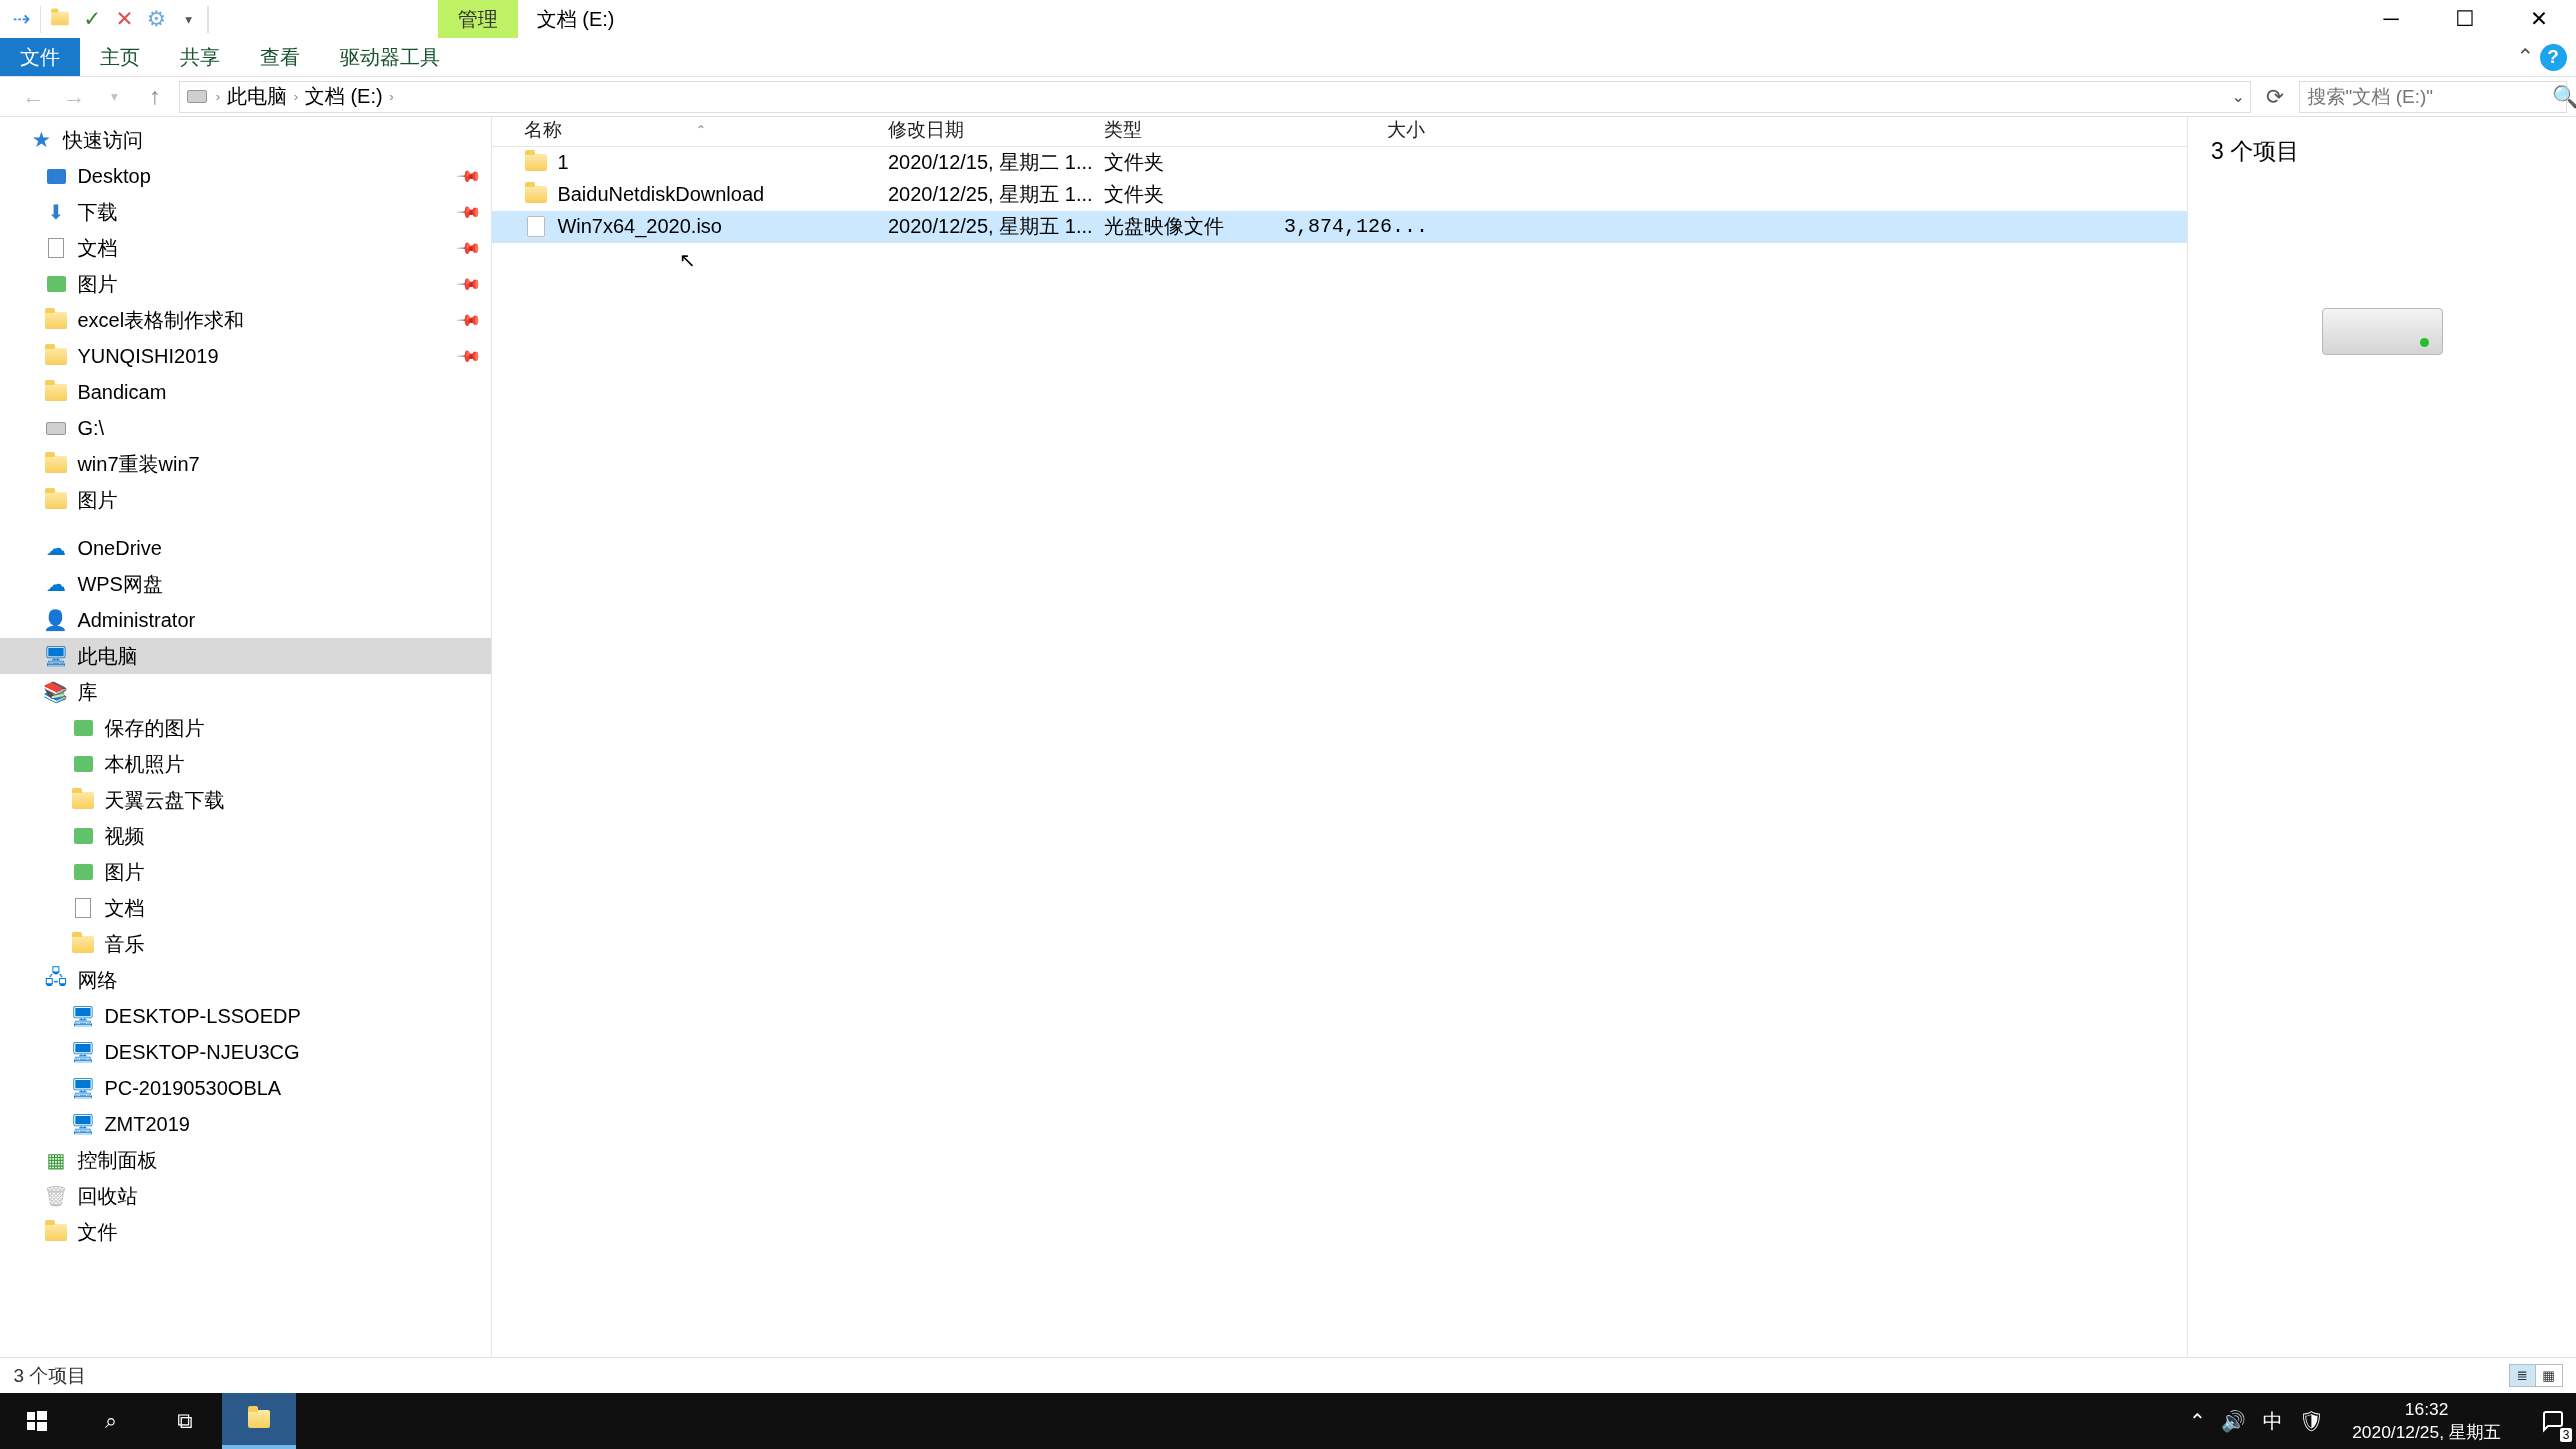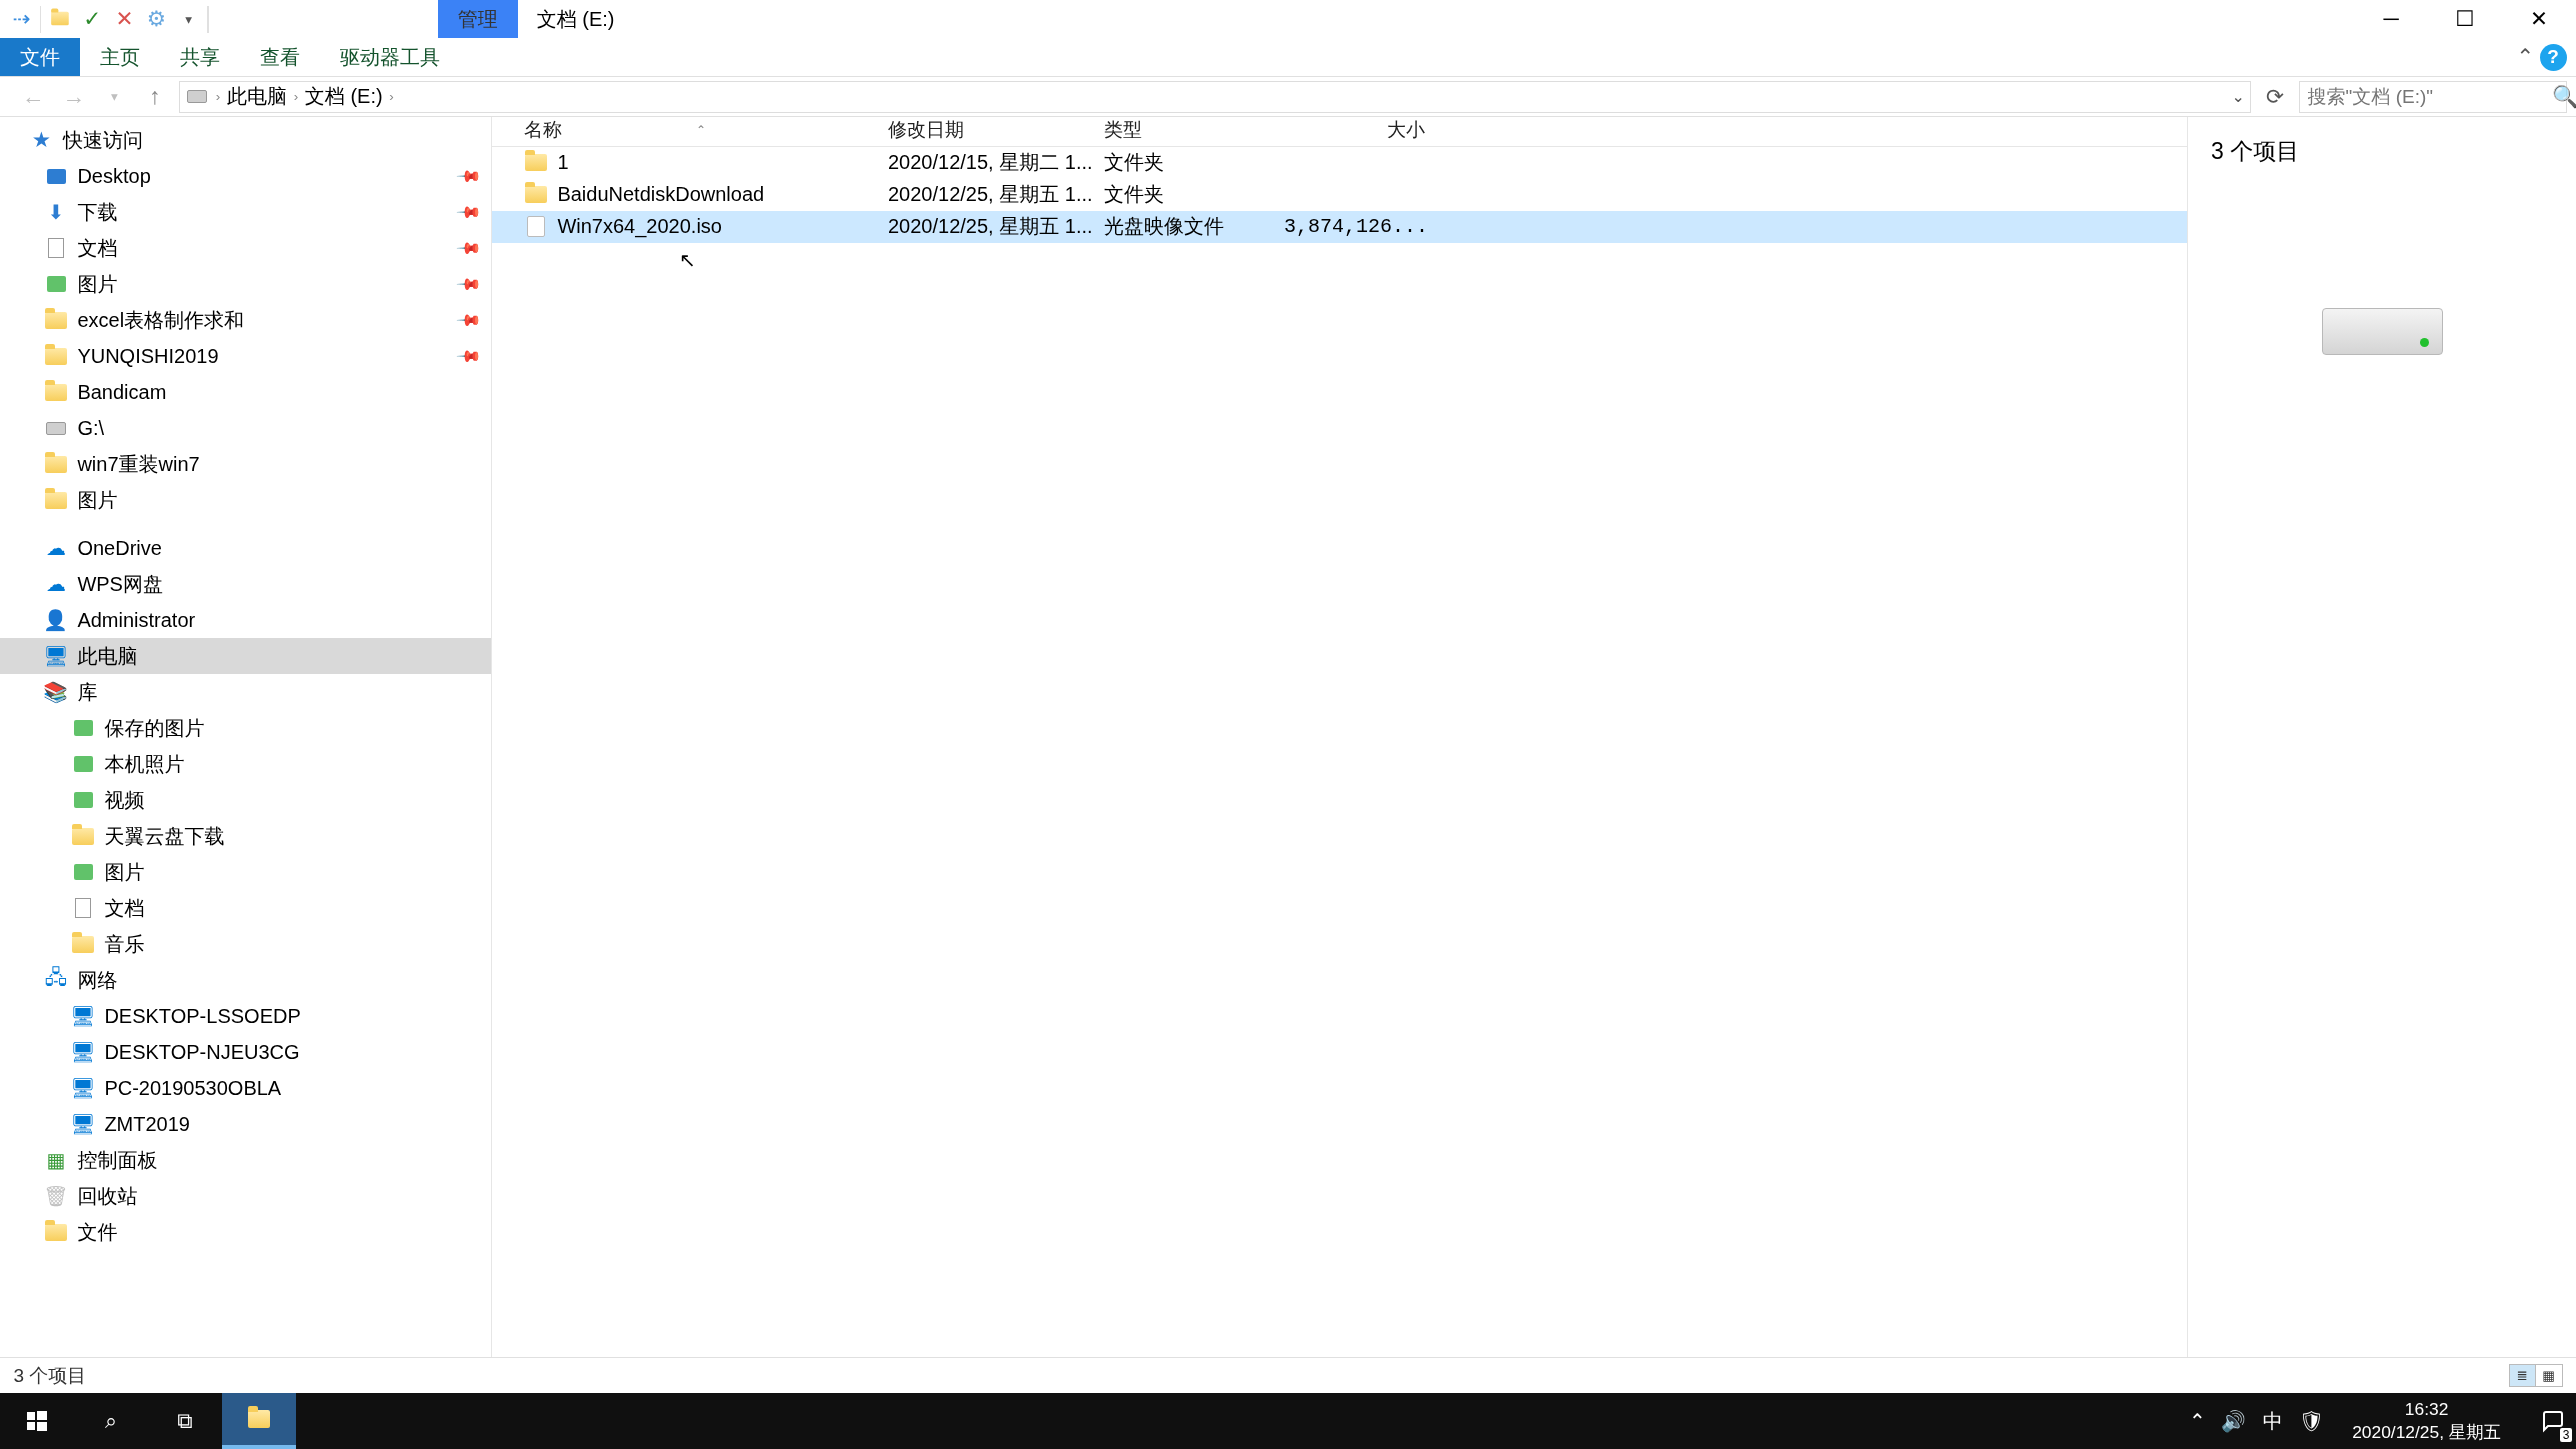--- a/index.html
+++ b/index.html
@@ -3,21 +3,21 @@
 <meta charset="utf-8">
 <style>
 * { margin: 0; padding: 0; box-sizing: border-box; font-family: "Segoe UI", "Microsoft YaHei", sans-serif; }
 body { width: 2576px; height: 1449px; background: #fff; overflow: hidden; font-size: 21.5px; }
 
 
 .title-bar { height: 38px; display: flex; align-items: stretch; background: #fff; }
 .qat { display: flex; align-items: center; padding: 0 5.4px; }
 .qat-btn { width: 29.5px; height: 29.5px; display: flex; align-items: center; justify-content: center; margin: 0 1.3px; }
 .qat-sep { width: 1.3px; height: 27px; background: #e0e0e0; margin: 0 2.7px; }
-.ctx-tab { background: #3b82f6; padding: 0 20px; display: flex; align-items: center; font-size: 20px; color: #333; margin-left: 221px; }
+.ctx-tab { background: #bef264; padding: 0 20px; display: flex; align-items: center; font-size: 20px; color: #333; margin-left: 221px; }
 .title-text { padding: 0 19px; display: flex; align-items: center; font-size: 20px; color: #000; }
 .win-controls { margin-left: auto; display: flex; }
 .win-btn { width: 74px; display: flex; align-items: center; justify-content: center; }
 
 
 .ribbon { height: 39px; display: flex; border-bottom: 1.3px solid #e0e0e0; }
 .ribbon-tab { padding: 0 20px; display: flex; align-items: center; font-size: 20px; color: #14532d; }
 .ribbon-tab.file { background: #1979ca; color: #fff; }
 .ribbon-help { margin-left: auto; display: flex; align-items: center; padding-right: 9.4px; gap: 5.4px; }
 .help-chev { color: #555; }
@@ -282,29 +282,29 @@
           <span>保存的图片</span>
         </div>
         <div class="nav-item depth2">
           <span class="ico">
             <span class="i-pic"></span>
           </span>
           <span>本机照片</span>
         </div>
         <div class="nav-item depth2">
           <span class="ico">
+            <span class="i-folder"></span>
+          </span>
+          <span>天翼云盘下载</span>
+        </div>
+        <div class="nav-item depth2">
+          <span class="ico">
             <span class="i-pic"></span>
           </span>
           <span>视频</span>
-        </div>
-        <div class="nav-item depth2">
-          <span class="ico">
-            <span class="i-folder"></span>
-          </span>
-          <span>天翼云盘下载</span>
         </div>
         <div class="nav-item depth2">
           <span class="ico">
             <span class="i-pic"></span>
           </span>
           <span>图片</span>
         </div>
         <div class="nav-item depth2">
           <span class="ico">
             <span class="i-doc"></span>

